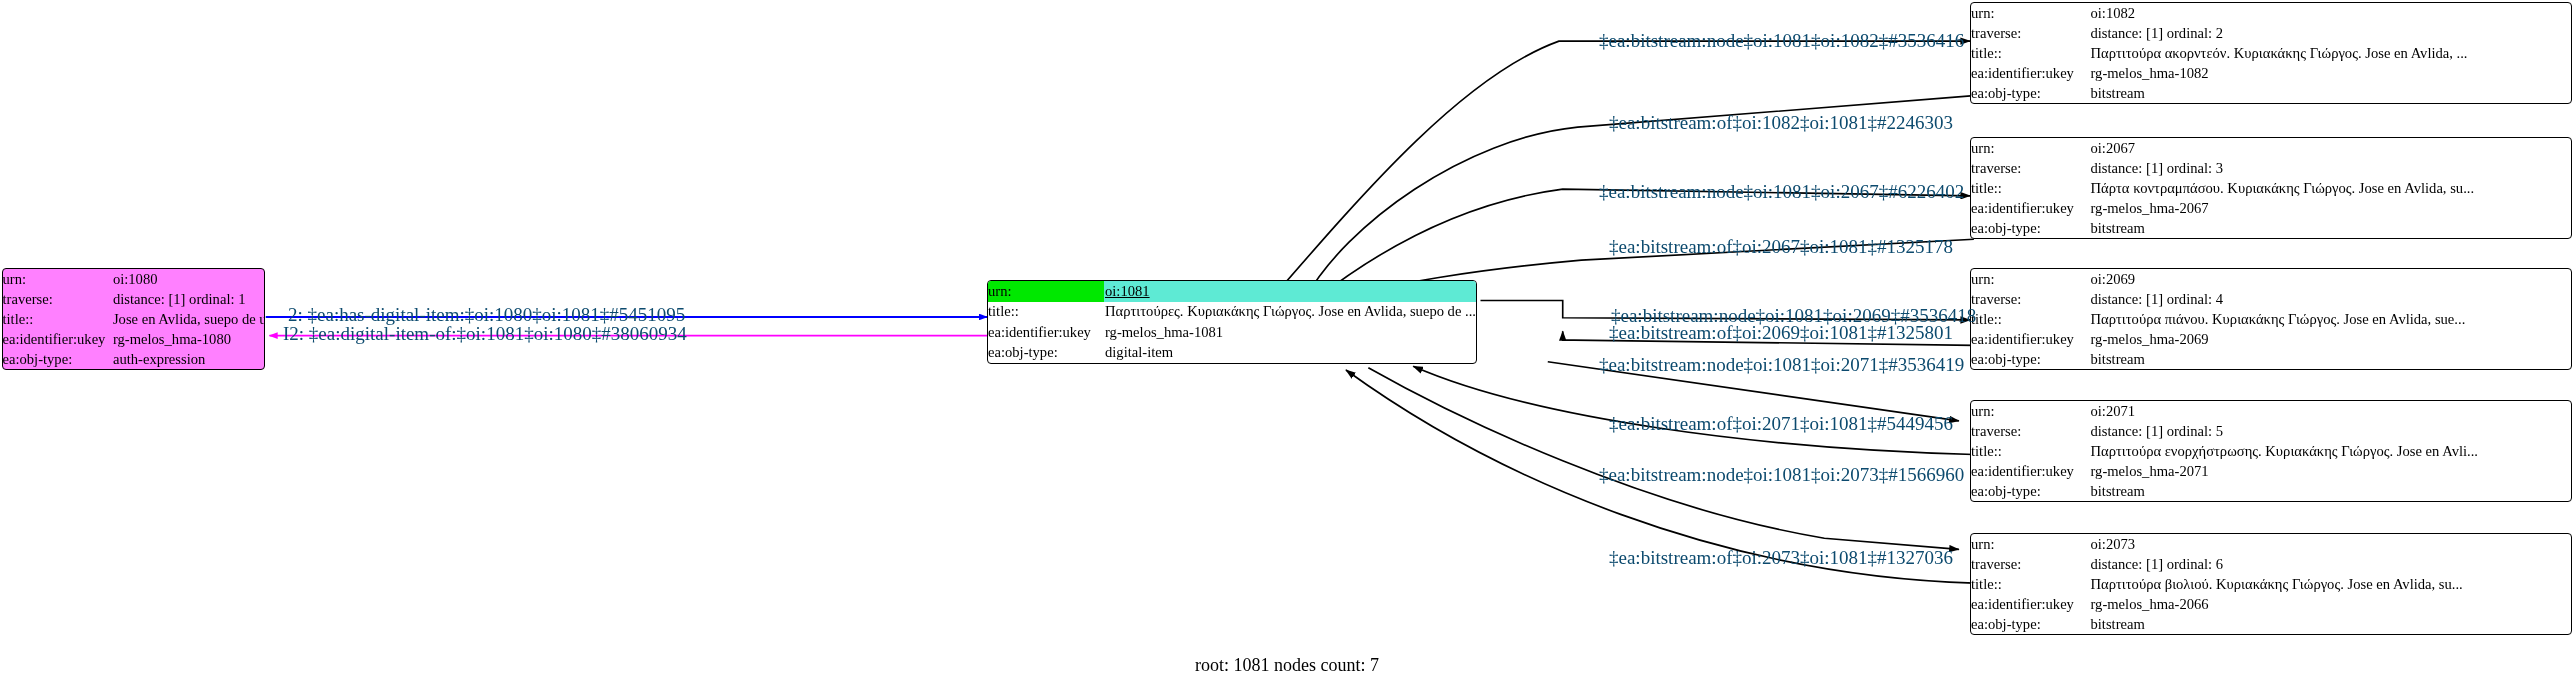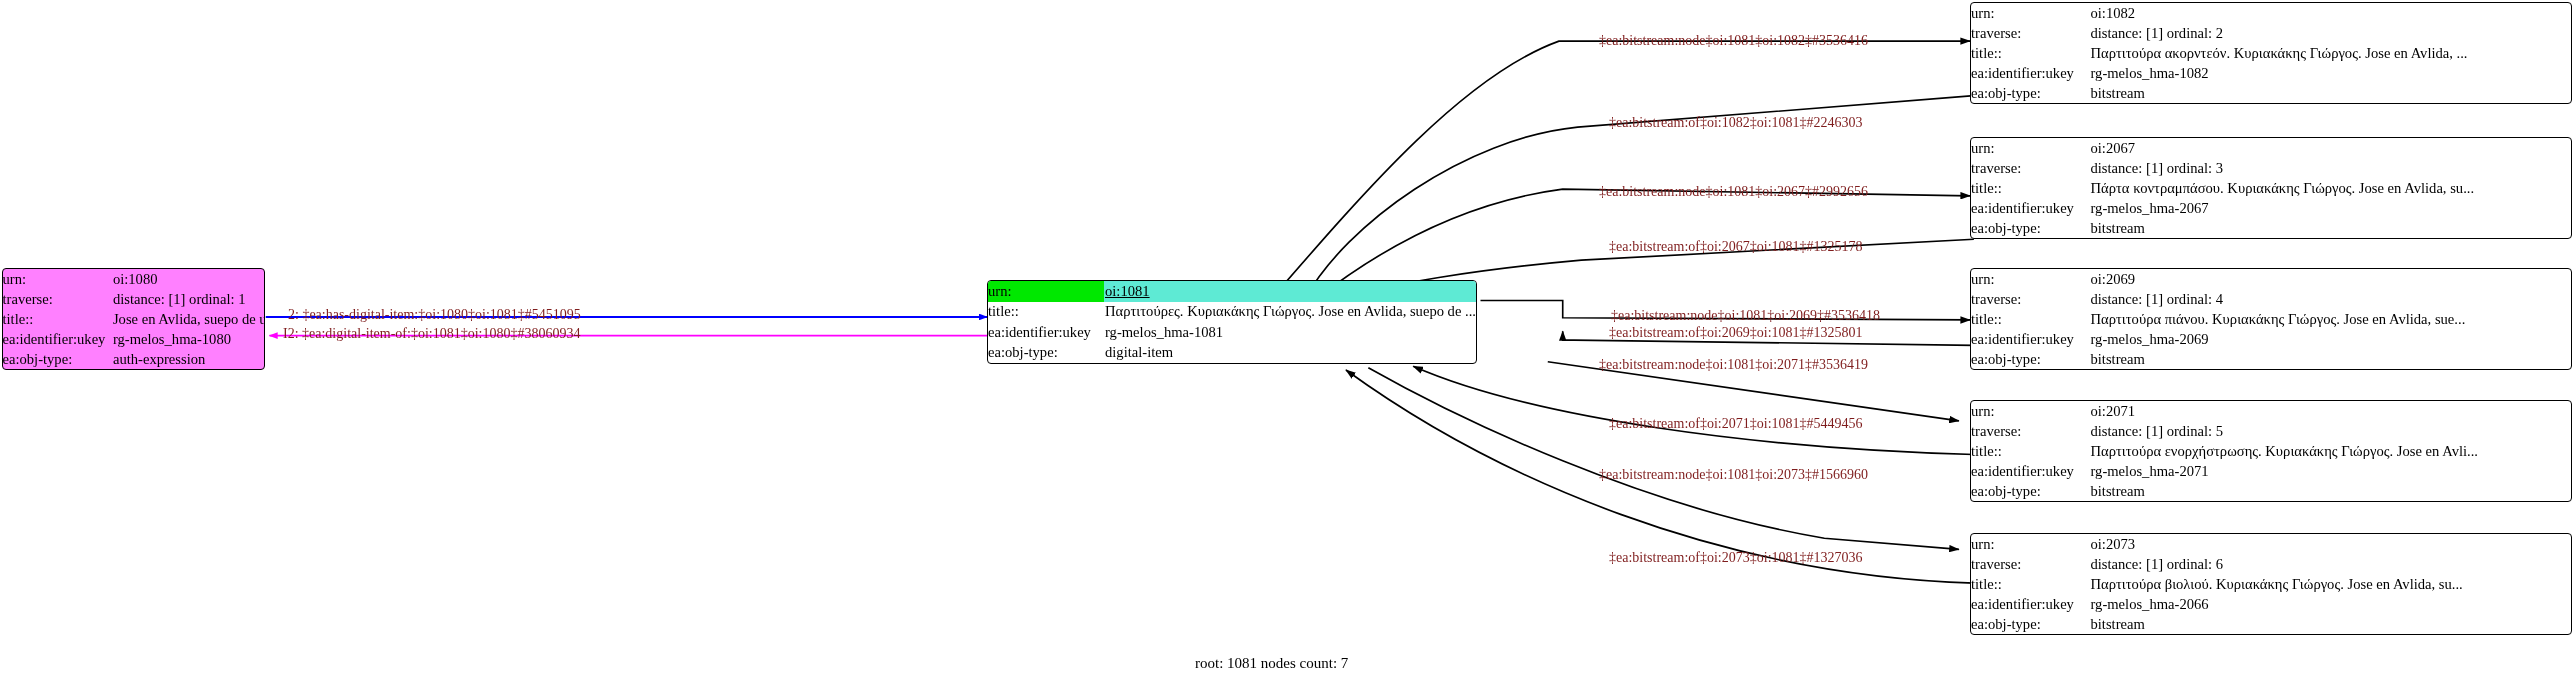--- a/index.html
+++ b/index.html
@@ -39,31 +39,31 @@
     padding:0;
   }
   .k{width:112px;padding-right:6px;}
   .v{padding-left:1.5px;margin-top:28px;}
   .urnhl .k{background:#00e800;}
   .urnhl .v{background:#5eead4;text-decoration:underline;}
 
   
   .elabel{
     position:absolute;
-    font-size:14px;
+    font-size:19px;
     line-height:16.5px;
-    color:#7f1d1d;
+    color:#0c4a6e;
     white-space:nowrap;
     z-index:6;
     background:transparent;
   }
 
   .caption{
     position:absolute;
-    font-size:15px;
+    font-size:18px;
     color:#000;
     white-space:nowrap;
     z-index:6;
   }
 </style>
 </head>
 <body>
 
 <svg id="graph" viewBox="0 0 3445 911" xmlns="http://www.w3.org/2000/svg">
   <defs>
@@ -296,21 +296,21 @@
     </div>
   </div>
 </div>
 
 <div class="elabel" style="left:288px;top:307px;">2: ‡ea:has-digital-item:‡oi:1080‡oi:1081‡#5451095</div>
 <div class="elabel" style="left:283px;top:326px;">I2: ‡ea:digital-item-of:‡oi:1081‡oi:1080‡#38060934</div>
 
 <div class="elabel" style="left:1599px;top:33px;">‡ea:bitstream:node‡oi:1081‡oi:1082‡#3536416</div>
 <div class="elabel" style="left:1609px;top:115px;">‡ea:bitstream:of‡oi:1082‡oi:1081‡#2246303</div>
 
-<div class="elabel" style="left:1599px;top:184px;">‡ea:bitstream:node‡oi:1081‡oi:2067‡#2992656</div>
+<div class="elabel" style="left:1599px;top:184px;">‡ea:bitstream:node‡oi:1081‡oi:2067‡#6226402</div>
 <div class="elabel" style="left:1609px;top:239px;">‡ea:bitstream:of‡oi:2067‡oi:1081‡#1325178</div>
 
 <div class="elabel" style="left:1599px;top:308px;margin-left:12px;">‡ea:bitstream:node‡oi:1081‡oi:2069‡#3536418</div>
 <div class="elabel" style="left:1609px;top:325px;">‡ea:bitstream:of‡oi:2069‡oi:1081‡#1325801</div>
 
 <div class="elabel" style="left:1599px;top:357px;">‡ea:bitstream:node‡oi:1081‡oi:2071‡#3536419</div>
 <div class="elabel" style="left:1609px;top:416px;">‡ea:bitstream:of‡oi:2071‡oi:1081‡#5449456</div>
 
 <div class="elabel" style="left:1599px;top:467px;">‡ea:bitstream:node‡oi:1081‡oi:2073‡#1566960</div>
 <div class="elabel" style="left:1609px;top:550px;">‡ea:bitstream:of‡oi:2073‡oi:1081‡#1327036</div>

